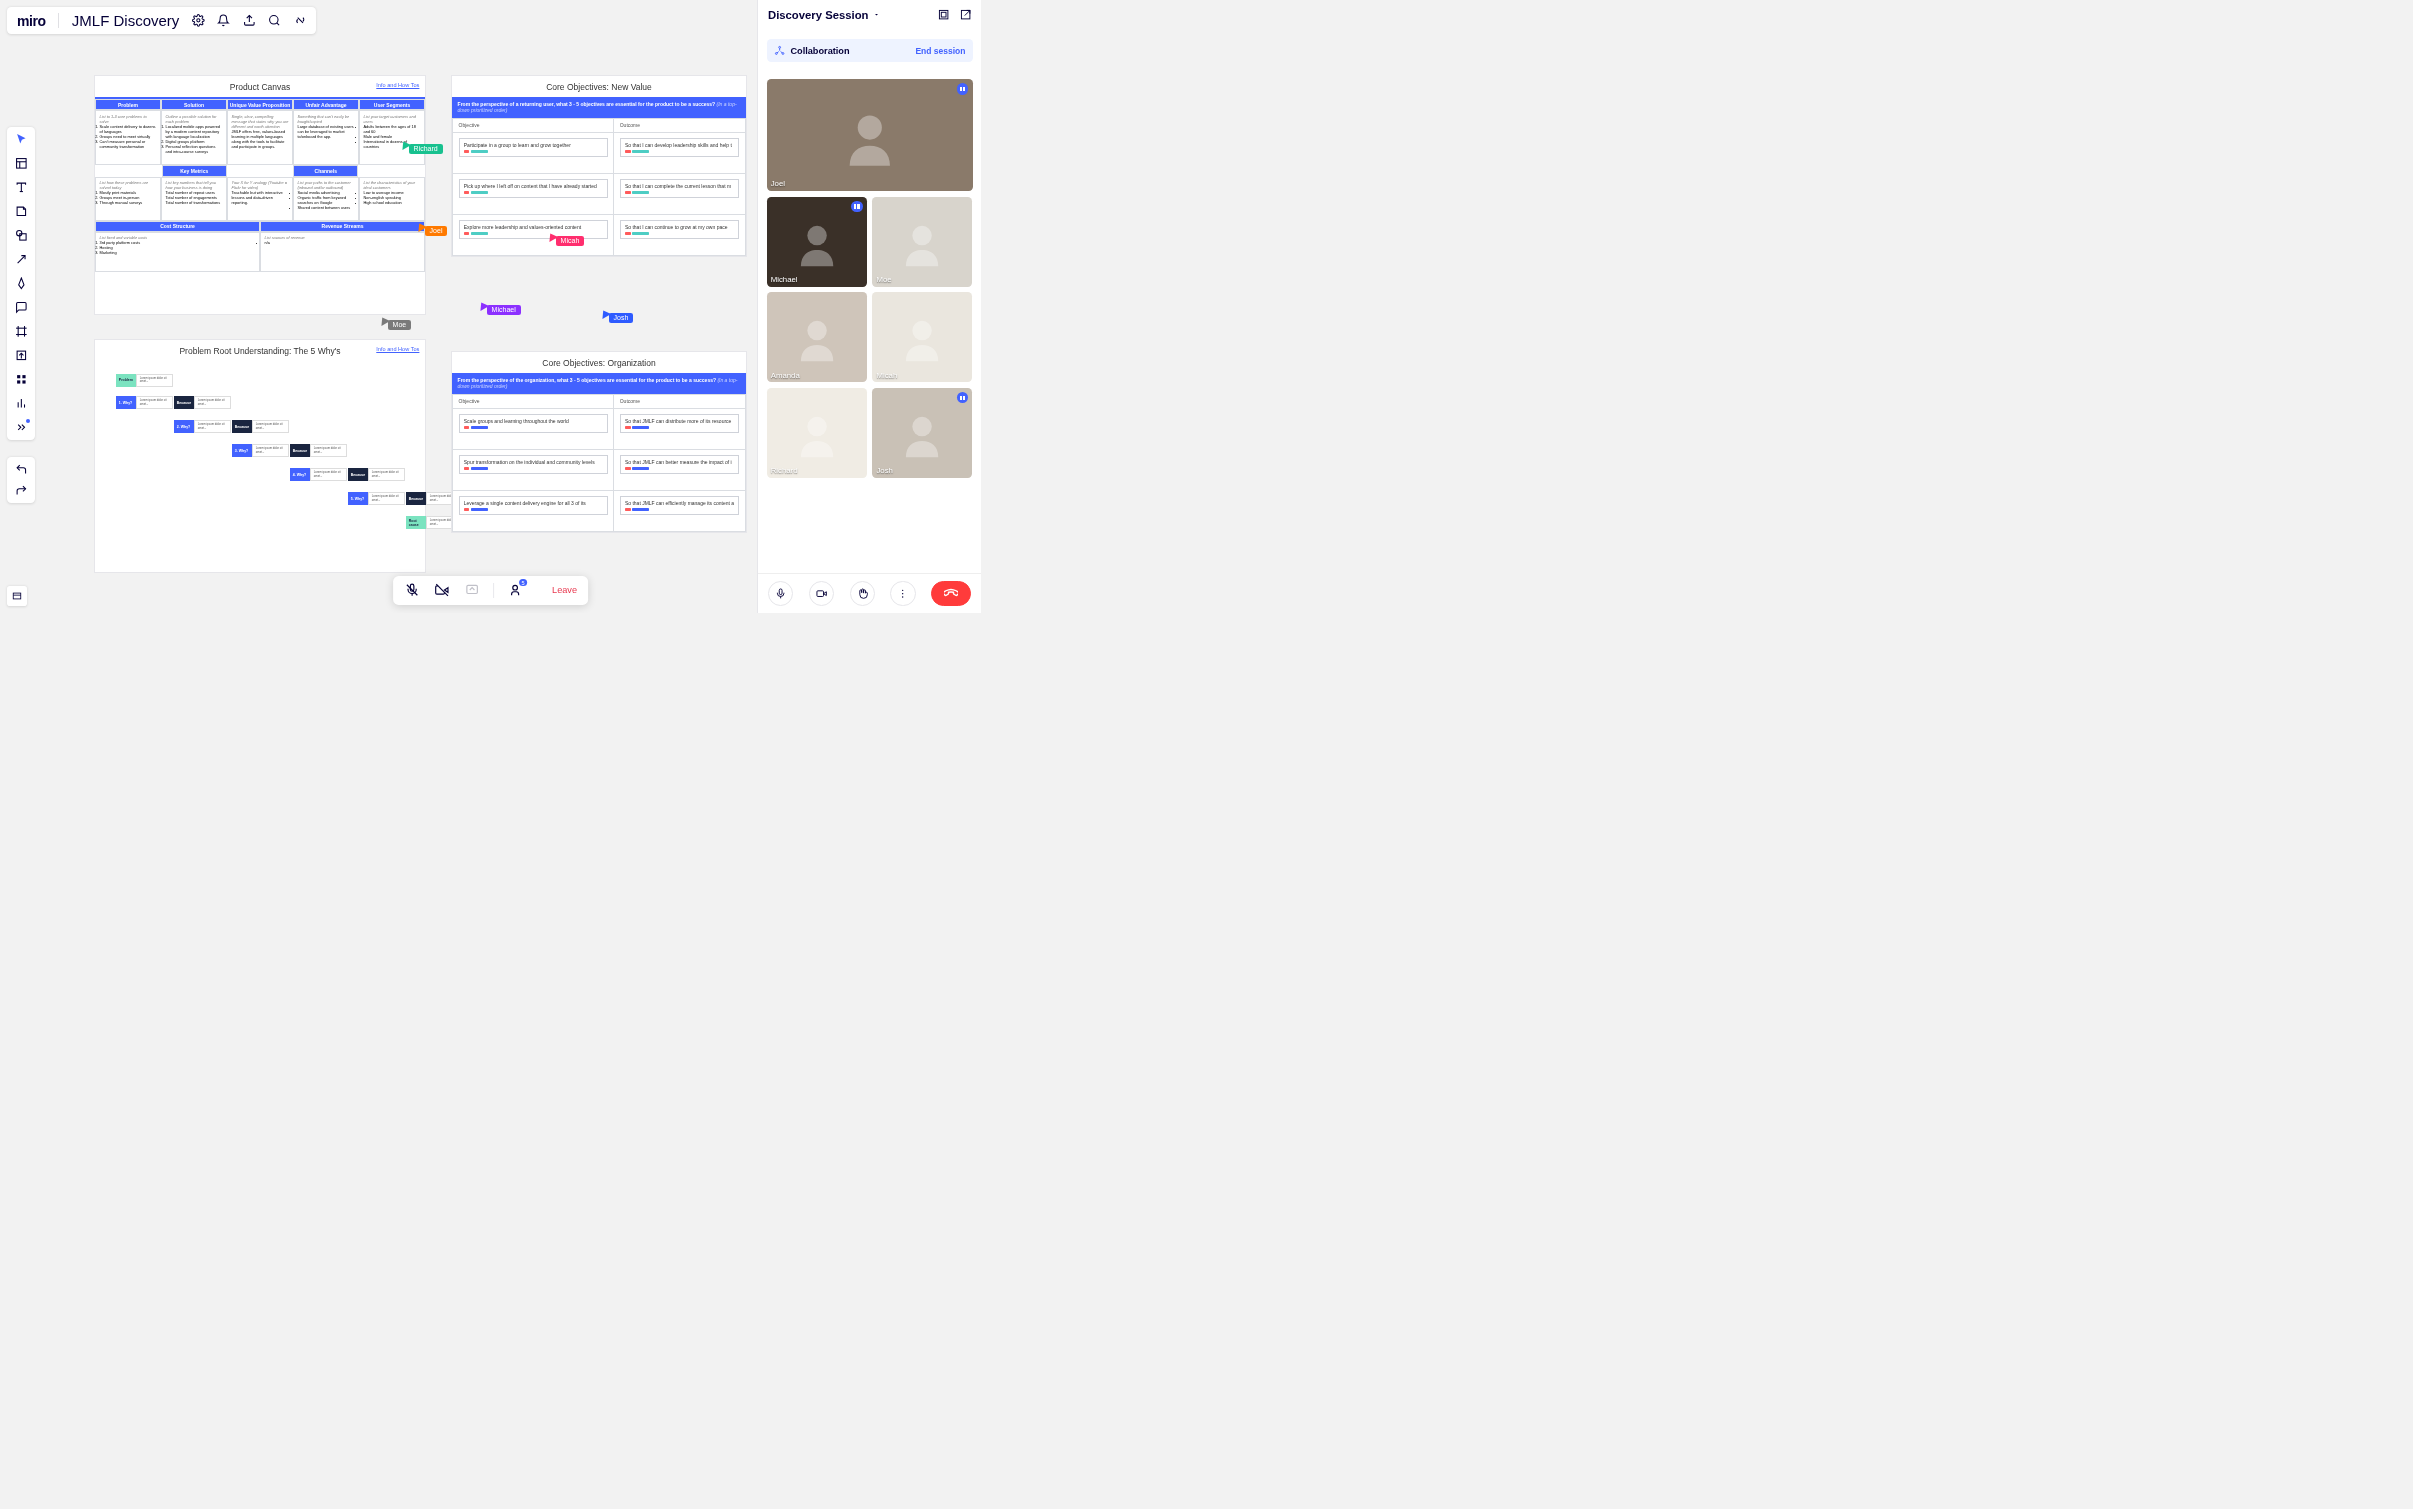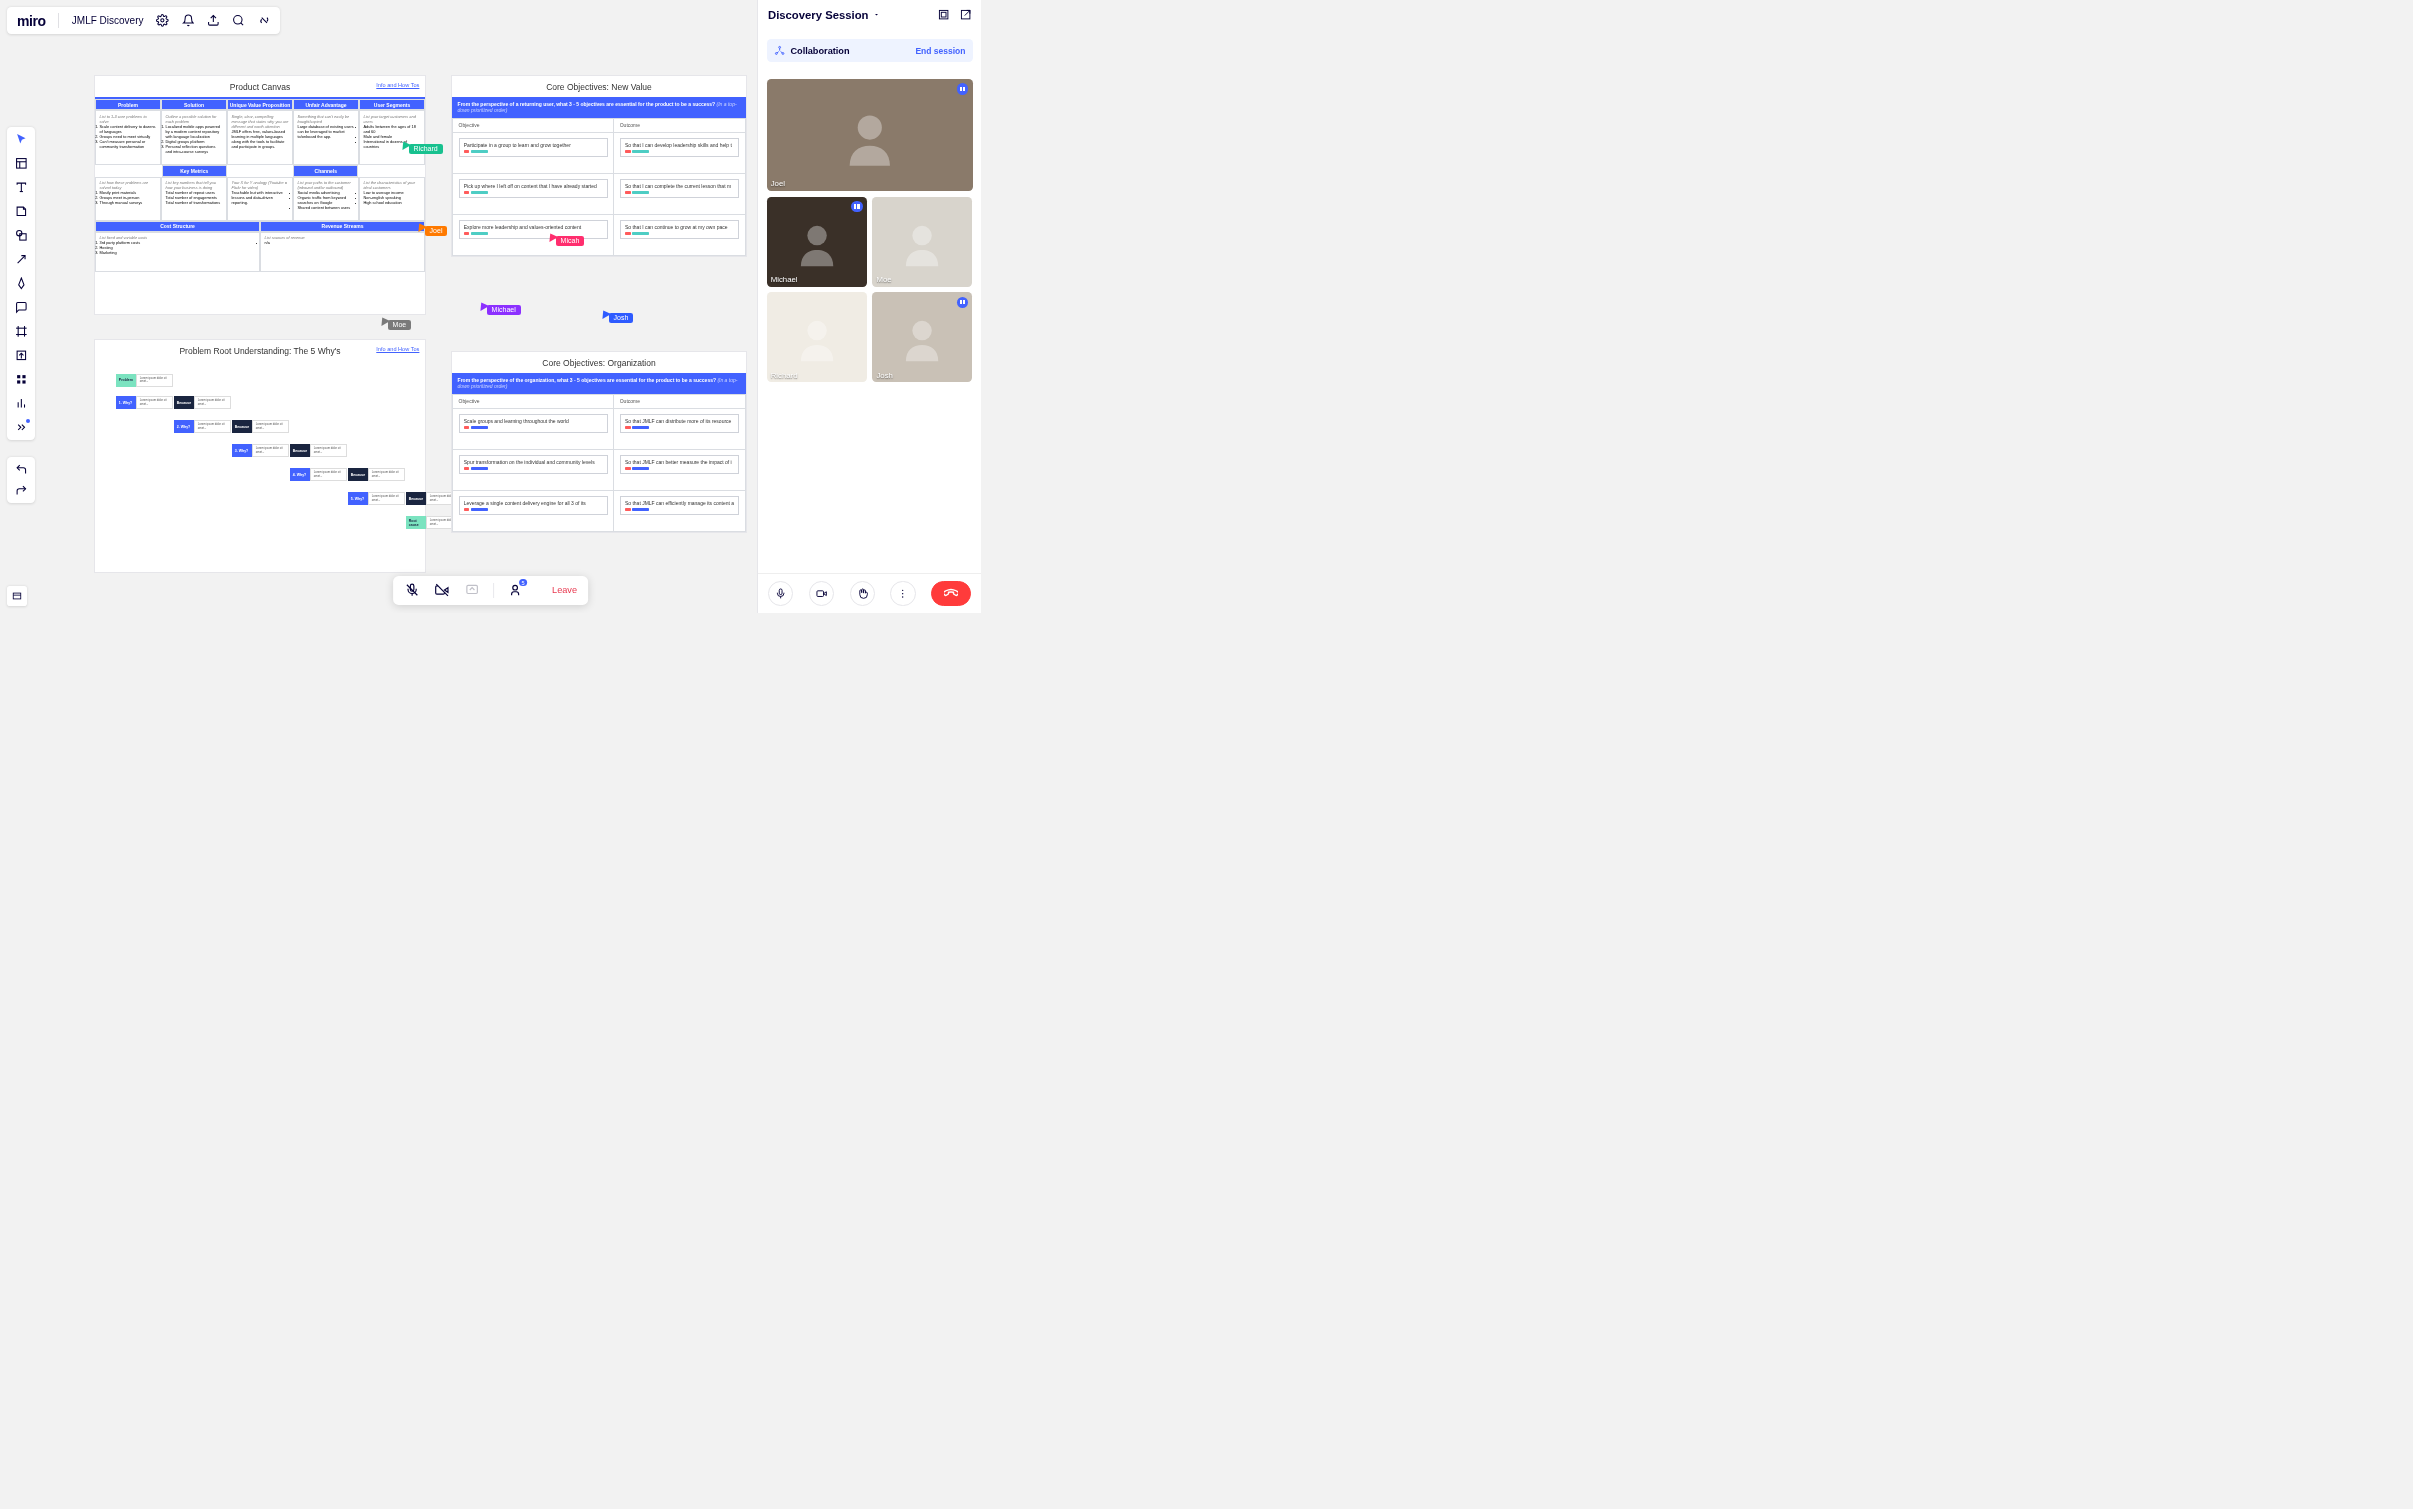--- a/index.html
+++ b/index.html
@@ -20,21 +20,21 @@
   background: #fff;
   border-radius: 4.2px;
   box-shadow: 0 0.7px 2.8px rgba(0,0,0,.12);
   display: flex;
   align-items: center;
   padding: 0 10px;
   height: 27px;
   gap: 12.7px;
 }
 .logo { font-weight: 800; font-size: 14px; letter-spacing: -0.4px; color: #050038; }
-.board-name { font-size: 10px; font-weight: 500; color: #050038; }
+.board-name { font-size: 15px; font-weight: 500; color: #050038; }
 .header-divider { width: 0.7px; height: 15.5px; background: #e0e0e4; }
 .header-icon { width: 12.7px; height: 12.7px; display: flex; align-items: center; justify-content: center; cursor: pointer; color: #050038; }
 .header-icon svg { width: 100%; height: 100%; }
 
 
 .left-toolbar {
   position: absolute;
   left: 7px; top: 127px;
   width: 28px;
   background: #fff;
@@ -798,20 +798,42 @@
             <svg viewBox="0 0 100 100">
               <circle cx="50" cy="38" r="18" fill="rgba(255,255,255,.35)"></circle>
               <path d="M20 95c0-20 13-30 30-30s30 10 30 30z" fill="rgba(255,255,255,.35)"></path>
             </svg>
           </div>
 
     <div class="vp-name">Moe</div>
   </div>
       </div>
       <div class="vp-row">
+        <div class="vp-tile small" style="background:#cfc5ba">
+    <div class="face">
+            <svg viewBox="0 0 100 100">
+              <circle cx="50" cy="38" r="18" fill="rgba(255,255,255,.35)"></circle>
+              <path d="M20 95c0-20 13-30 30-30s30 10 30 30z" fill="rgba(255,255,255,.35)"></path>
+            </svg>
+          </div>
+
+    <div class="vp-name">Amanda</div>
+  </div>
+        <div class="vp-tile small" style="background:#eae6de">
+    <div class="face">
+            <svg viewBox="0 0 100 100">
+              <circle cx="50" cy="38" r="18" fill="rgba(255,255,255,.35)"></circle>
+              <path d="M20 95c0-20 13-30 30-30s30 10 30 30z" fill="rgba(255,255,255,.35)"></path>
+            </svg>
+          </div>
+
+    <div class="vp-name">Micah</div>
+  </div>
+      </div>
+      <div class="vp-row">
         <div class="vp-tile small" style="background:#f0ece4">
     <div class="face">
             <svg viewBox="0 0 100 100">
               <circle cx="50" cy="38" r="18" fill="rgba(255,255,255,.35)"></circle>
               <path d="M20 95c0-20 13-30 30-30s30 10 30 30z" fill="rgba(255,255,255,.35)"></path>
             </svg>
           </div>
 
     <div class="vp-name">Richard</div>
   </div>

